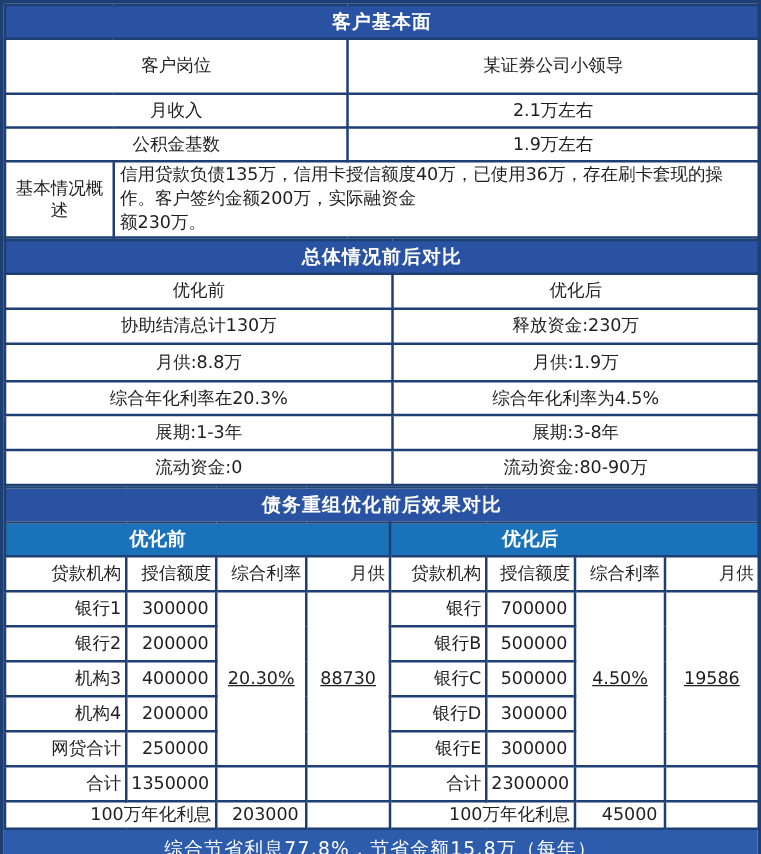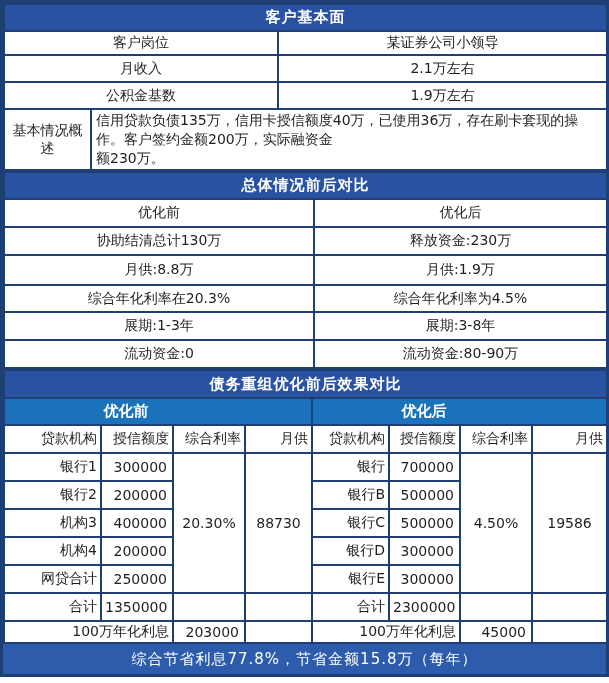--- a/index.html
+++ b/index.html
@@ -5,21 +5,21 @@
   html,body{margin:0;padding:0;background:#fff;font-family:"DejaVu Sans","Liberation Sans",sans-serif;}
   .sheet{width:609px;box-sizing:border-box;border:3px solid var(--border,#1e3f73);background:#fff;}
   table{border-collapse:collapse;table-layout:fixed;width:603px;}
   td{border:2px solid var(--border,#1e3f73);background:var(--cell_bg,#ffffff);
      color:var(--text,#1f1f1f);font-size:14px;padding:0 3px;overflow:hidden;}
   td.sec-h{background:var(--section_header_bg,#2a52a2);color:var(--header_text,#ffffff);
      font-weight:bold;font-size:15px;text-align:center;letter-spacing:1px;}
   td.c{text-align:center;}
   td.lab{text-align:right;padding-left:4px;}
   td.num{text-align:right;padding-right:5px;}
-  td.mid{text-align:center;}
+  td.mid{text-align:center;text-decoration:underline;}
   tr.banner td{background:var(--banner_bg,#1a73ba);color:#fff;font-weight:bold;
      font-size:15px;text-align:center;}
   tr.banner td.half-l{padding-right:67px;}
   tr.banner td.half-r{border-left:2px solid #fff;padding-right:74px;}
   td.ovtext{white-space:pre-wrap;line-height:19px;padding:1px 4px;text-align:left;vertical-align:middle;}
   td.ovlab{text-align:center;padding:0 1px;}
   .footer{height:30px;line-height:30px;background:var(--footer_bg,#2d5cac);
      color:#fff;font-weight:normal;font-size:15px;text-align:center;letter-spacing:1px;}
 </style>
 </head>
@@ -30,21 +30,21 @@
   <table>
     <colgroup>
         <col style="width:87px">
         <col style="width:187px">
         <col style="width:329px">
       </colgroup>
     <tbody>
         <tr style="height:27px">
       <td colspan="3" class="sec-h">客户基本面</td>
     </tr>
-    <tr style="height:24px">
+    <tr style="height:44px">
       <td colspan="2" class="c">客户岗位</td>
       <td class="c">某证券公司小领导</td>
     </tr>
     <tr style="height:27px">
       <td colspan="2" class="c">月收入</td>
       <td class="c">2.1万左右</td>
     </tr>
     <tr style="height:27px">
       <td colspan="2" class="c">公积金基数</td>
       <td class="c">1.9万左右</td>

